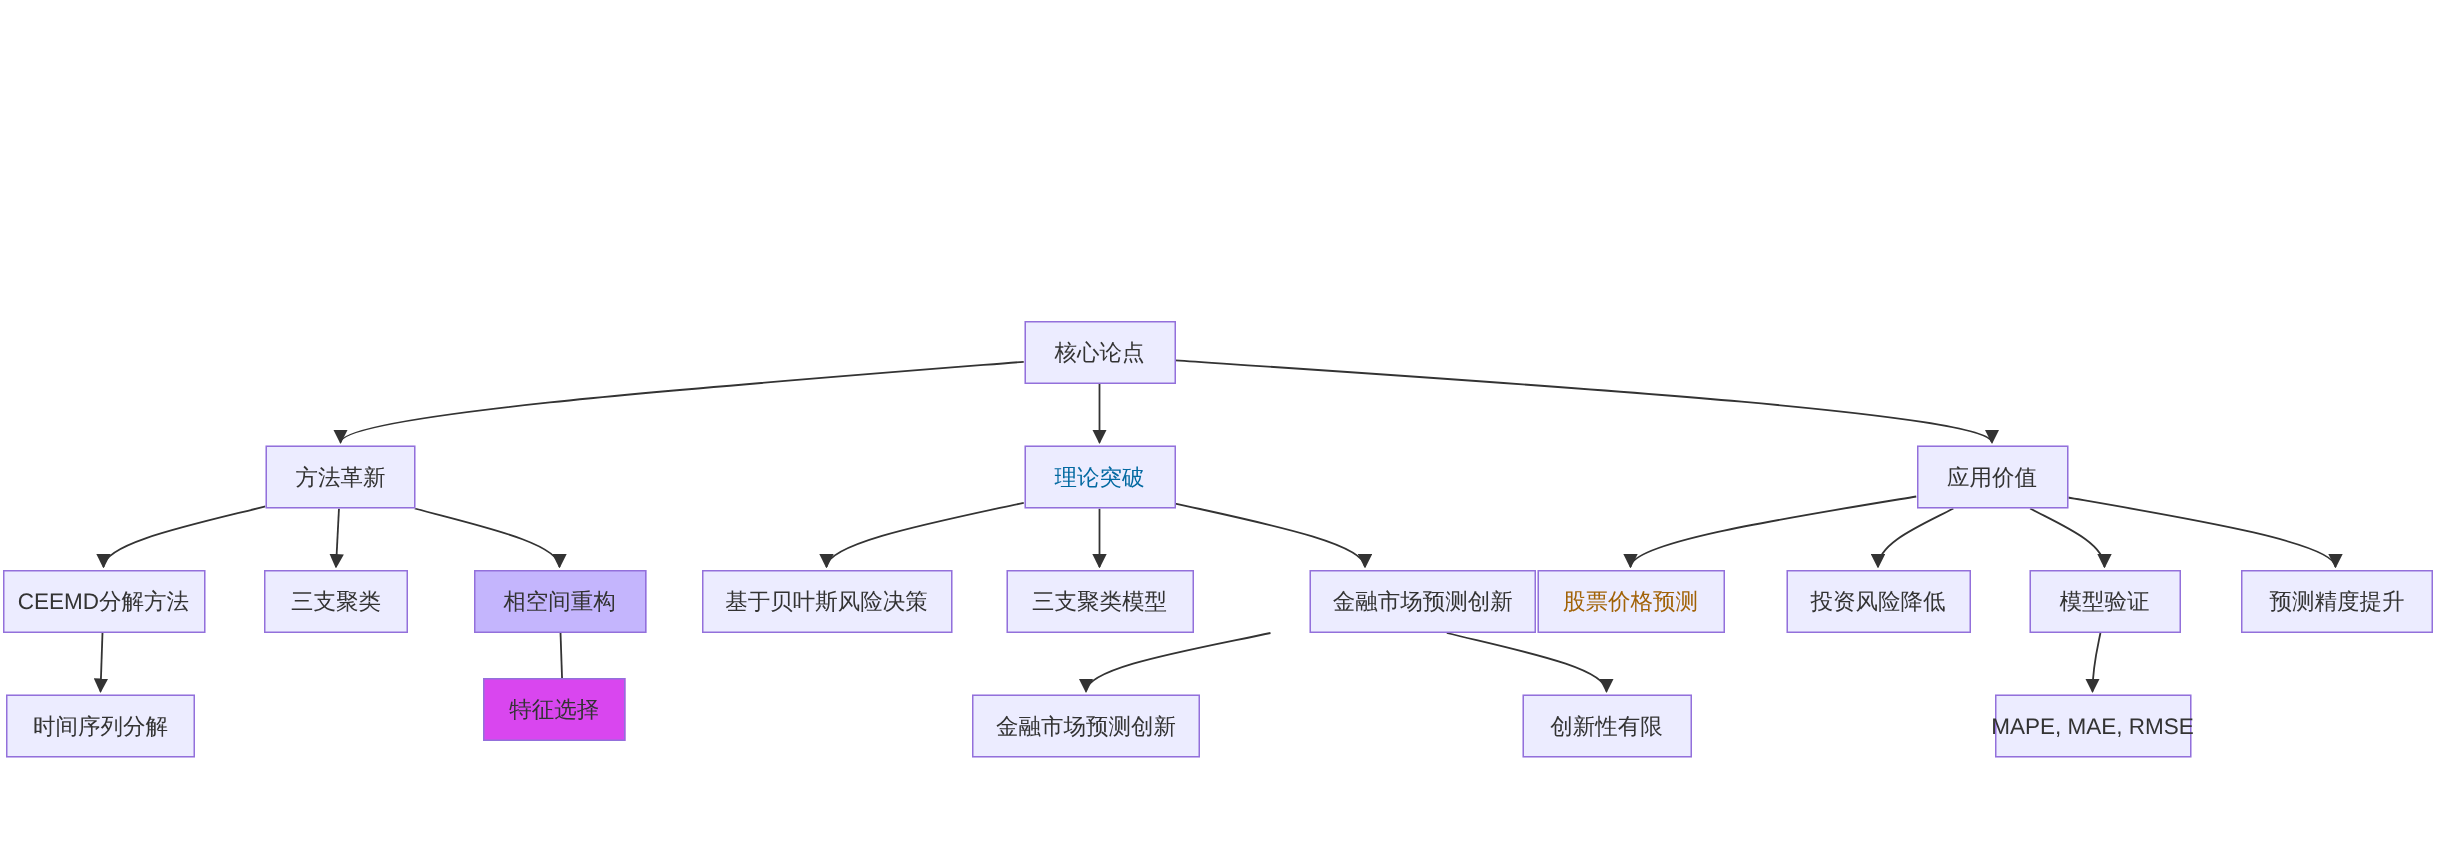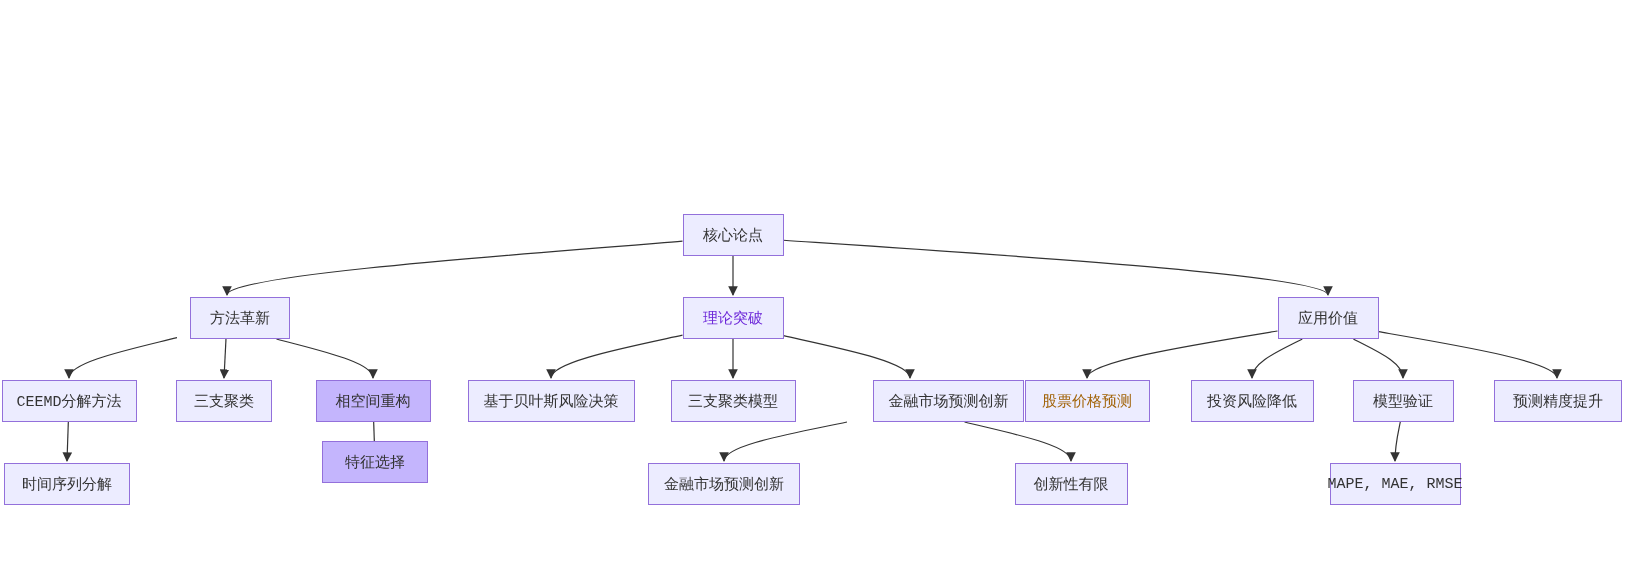--- a/index.html
+++ b/index.html
@@ -35,21 +35,20 @@
     display: flex;
     align-items: center;
     justify-content: center;
     font-size: 15px;
     color: #333333;
     white-space: nowrap;
   }
   .node .label {
     padding: 0 6px;
     text-align: right;
-    font-family: Liberation Mono, monospace;
   }
 </style>
 </head>
 <body>
 
 <div id="canvas">
   <svg id="edge-layer" width="1628" height="576" viewBox="0 0 1628 576" xmlns="http://www.w3.org/2000/svg">
     <defs>
       <marker id="arrowhead" viewBox="0 0 10 10" refX="9" refY="5" markerWidth="8" markerHeight="8" orient="auto-start-reverse">
         <path d="M0,0 L10,5 L0,10 z" fill="#333333"></path>
@@ -73,24 +72,24 @@
         <path class="edge" d="M373.6774193548387,422 L375,461" stroke="#333333" marker-end="url(#arrowhead)"></path>
         <path class="edge" d="M847,422 C791.65,433.7 724,445 724,461" stroke="#333333" marker-end="url(#arrowhead)"></path>
         <path class="edge" d="M964.5322580645161,422 C1012.4427419354838,433.7 1071,445 1071,461" stroke="#333333" marker-end="url(#arrowhead)"></path>
         <path class="edge" d="M1400.2903225806451,422 C1397.909677419355,433.7 1395,445 1395,461" stroke="#333333" marker-end="url(#arrowhead)"></path>
       </g>
   </svg>
   <div id="node-layer">
       <div class="node" style="left: 682.5px; top: 214px; width: 101px; height: 42px; background: rgb(236, 236, 255); border-color: rgb(147, 112, 219); color: rgb(51, 51, 51);">
         <span class="label">核心论点</span>
       </div>
-      <div class="node" style="left: 177px; top: 297px; width: 100px; height: 42px; background: rgb(236, 236, 255); border-color: rgb(147, 112, 219); color: rgb(51, 51, 51); margin-left: 13px;">
+      <div class="node" style="left: 177px; top: 297px; width: 100px; height: 42px; background: rgb(236, 236, 255); border-color: rgb(147, 112, 219); color: rgb(51, 51, 51);">
         <span class="label">方法革新</span>
       </div>
-      <div class="node" style="left: 682.5px; top: 297px; width: 101px; height: 42px; background: rgb(236, 236, 255); border-color: rgb(147, 112, 219); color: #6d28d9;">
+      <div class="node" style="left: 682.5px; top: 297px; width: 101px; height: 42px; background: rgb(236, 236, 255); border-color: rgb(147, 112, 219); color: #0369a1;">
         <span class="label">理论突破</span>
       </div>
       <div class="node" style="left: 1277.5px; top: 297px; width: 101px; height: 42px; background: rgb(236, 236, 255); border-color: rgb(147, 112, 219); color: rgb(51, 51, 51);">
         <span class="label">应用价值</span>
       </div>
       <div class="node" style="left: 1.5px; top: 380px; width: 135px; height: 42px; background: rgb(236, 236, 255); border-color: rgb(147, 112, 219); color: rgb(51, 51, 51);">
         <span class="label">CEEMD分解方法</span>
       </div>
       <div class="node" style="left: 176px; top: 380px; width: 96px; height: 42px; background: rgb(236, 236, 255); border-color: rgb(147, 112, 219); color: rgb(51, 51, 51);">
         <span class="label">三支聚类</span>
@@ -115,21 +114,21 @@
       </div>
       <div class="node" style="left: 1352.5px; top: 380px; width: 101px; height: 42px; background: rgb(236, 236, 255); border-color: rgb(147, 112, 219); color: rgb(51, 51, 51);">
         <span class="label">模型验证</span>
       </div>
       <div class="node" style="left: 1494px; top: 380px; width: 128px; height: 42px; background: rgb(236, 236, 255); border-color: rgb(147, 112, 219); color: rgb(51, 51, 51);">
         <span class="label">预测精度提升</span>
       </div>
       <div class="node" style="left: 4px; top: 463px; width: 126px; height: 42px; background: rgb(236, 236, 255); border-color: rgb(147, 112, 219); color: rgb(51, 51, 51);">
         <span class="label">时间序列分解</span>
       </div>
-      <div class="node" style="left: 322px; top: 441px; width: 106px; height: 42px; background: #c4b5fd; border-color: rgb(147, 112, 219); color: rgb(51, 51, 51);">
+      <div class="node" style="left: 322px; top: 452px; width: 95px; height: 42px; background: #d946ef; border-color: rgb(147, 112, 219); color: rgb(51, 51, 51);">
         <span class="label">特征选择</span>
       </div>
       <div class="node" style="left: 648px; top: 463px; width: 152px; height: 42px; background: rgb(236, 236, 255); border-color: rgb(147, 112, 219); color: rgb(51, 51, 51);">
         <span class="label">金融市场预测创新</span>
       </div>
       <div class="node" style="left: 1014.5px; top: 463px; width: 113px; height: 42px; background: rgb(236, 236, 255); border-color: rgb(147, 112, 219); color: rgb(51, 51, 51);">
         <span class="label">创新性有限</span>
       </div>
       <div class="node" style="left: 1329.5px; top: 463px; width: 131px; height: 42px; background: rgb(236, 236, 255); border-color: rgb(147, 112, 219); color: rgb(51, 51, 51);">
         <span class="label">MAPE, MAE, RMSE</span>

